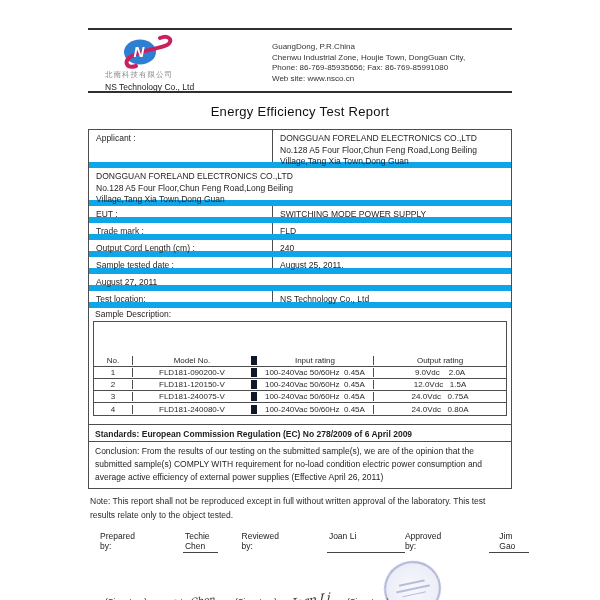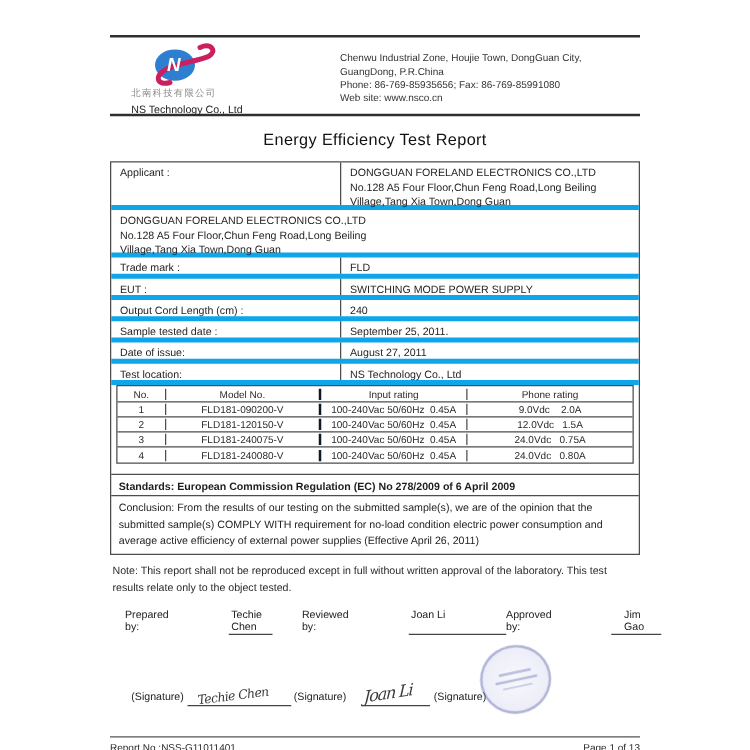--- a/index.html
+++ b/index.html
@@ -20,37 +20,37 @@
   .header-left { width:178px; padding-top:3px; }
   .logo-svg { display:block; margin-left:26px; }
   .company-cn { font-size:7.5px; color:#8a8a8a; margin:1px 0 0 17px; letter-spacing:1px; }
   .company-en { font-size:8.5px; color:#222; margin:2px 0 0 17px; }
   .header-right { width:240px; padding-top:12px; font-size:8px; line-height:10.5px; color:#333; }
 
   .title { text-align:center; font-size:13px; color:#111; letter-spacing:.3px; padding:11px 0 10px; }
 
   .outer-box { border:1px solid #4d4d4d; }
 
-  .info-row { display:flex; border-bottom:4px solid #0ea5e9; font-size:8.5px; }
+  .info-row { display:flex; border-bottom:6px solid #0ea5e9; font-size:8.5px; }
   .info-row .label { width:184px; border-right:1px solid #4d4d4d; padding:3px 0 0 7px; }
   .info-row .value { flex:1; padding:3px 0 0 7px; }
   .h-multi { height:38px; }
   .h-multi .value div { line-height:11.6px; }
   .h-single { height:17px; }
   .h-single .label, .h-single .value { line-height:11px; }
 
   .sample-desc { height:13px; font-size:8.5px; line-height:11px; padding:1px 0 0 6px; }
 
   .sub-table { margin:0 4px; border:1px solid #4d4d4d; font-size:8px; color:#2a2a2a; }
   .st-row { display:flex; border-bottom:1px solid #4d4d4d; height:12px; align-items:center; }
   .st-row:last-child { border-bottom:none; }
-  .st-head { height:13px; }
+  .st-head { height:13px;margin-top:32px; }
   .st-cell { text-align:center; white-space:pre; overflow:hidden; }
   .c-no    { width:9.5%;  border-right:1px solid #4d4d4d; }
-  .c-model { width:30%;   border-right:2px solid #0f172a; }
+  .c-model { width:30%;   border-right:6px solid #0f172a; }
   .c-input { width:28.5%; border-right:1px solid #4d4d4d; }
   .c-output{ width:32%; }
 
   .box-gap { height:8px; }
   .standards { border-top:1px solid #4d4d4d; border-bottom:1px solid #4d4d4d;
                font-weight:bold; font-size:8.5px; height:18px; padding:4px 0 0 6px; }
   .conclusion { font-weight:normal; font-size:8.5px; line-height:13px; padding:3px 8px 4px 6px; }
 
   .note { font-size:8.5px; line-height:13.5px; margin-top:6px; padding:0 2px; color:#2a2a2a; }
 
@@ -94,22 +94,22 @@
     <div class="header-left">
       <svg class="logo-svg" width="62" height="36" viewBox="0 0 62 36">
         <ellipse cx="26" cy="19" rx="16" ry="12.5" fill="#2e7fd2"></ellipse>
         <path d="M46 5 C55 1 60 8 53 12 C45 16 28 17 18 23 C9 28 12 36 22 33" stroke="#cb2060" stroke-width="4" fill="none" stroke-linecap="round"></path>
         <text x="25" y="24" font-size="15" fill="#ffffff" font-style="italic" font-weight="bold" text-anchor="middle" font-family="Liberation Sans, sans-serif">N</text>
       </svg>
       <div class="company-cn">北南科技有限公司</div>
       <div class="company-en">NS Technology Co., Ltd</div>
     </div>
     <div class="header-right">
+      <div>GuangDong, P.R.China</div>
       <div>Chenwu Industrial Zone, Houjie Town, DongGuan City,</div>
-      <div>GuangDong, P.R.China</div>
       <div>Phone: 86-769-85935656; Fax: 86-769-85991080</div>
       <div>Web site: www.nsco.cn</div>
     </div>
   </div>
 
   <div class="title">Energy Efficiency Test Report</div>
 
   <div class="outer-box">
 
     <div class="info-row h-multi">
@@ -123,56 +123,56 @@
 
     <div class="info-row h-multi">
       <div class="value">
         <div>DONGGUAN FORELAND ELECTRONICS CO.,LTD</div>
         <div>No.128 A5 Four Floor,Chun Feng Road,Long Beiling</div>
         <div>Village,Tang Xia Town,Dong Guan</div>
       </div>
     </div>
 
     <div class="info-row h-single">
+      <div class="label">EUT :</div>
+      <div class="value">SWITCHING MODE POWER SUPPLY</div>
+    </div>
+
+    <div class="info-row h-single">
       <div class="label">Trade mark :</div>
       <div class="value">FLD</div>
     </div>
 
     <div class="info-row h-single">
-      <div class="label">EUT :</div>
-      <div class="value">SWITCHING MODE POWER SUPPLY</div>
-    </div>
-
-    <div class="info-row h-single">
       <div class="label">Output Cord Length (cm) :</div>
       <div class="value">240</div>
     </div>
 
     <div class="info-row h-single">
       <div class="label">Sample tested date :</div>
-      <div class="value">September 25, 2011.</div>
-    </div>
-
-    <div class="info-row h-single">
-      <div class="label">Date of issue:</div>
+      <div class="value">August 25, 2011.</div>
+    </div>
+
+    <div class="info-row h-single">
       <div class="value">August 27, 2011</div>
     </div>
 
     <div class="info-row h-single">
       <div class="label">Test location:</div>
       <div class="value">NS Technology Co., Ltd</div>
     </div>
 
+    <div class="sample-desc">Sample Description:</div>
 
     <div class="sub-table">
       <div class="st-row st-head">
         <div class="st-cell c-no">No.</div>
         <div class="st-cell c-model">Model No.</div>
         <div class="st-cell c-input">Input rating</div>
-        <div class="st-cell c-output">Phone rating</div>
+        <div class="st-cell c-output">Output rating</div>
       </div>
       <div class="st-row">
         <div class="st-cell c-no">1</div>
         <div class="st-cell c-model">FLD181-090200-V</div>
         <div class="st-cell c-input">100-240Vac 50/60Hz  0.45A</div>
         <div class="st-cell c-output">9.0Vdc    2.0A</div>
       </div>
       <div class="st-row">
         <div class="st-cell c-no">2</div>
         <div class="st-cell c-model">FLD181-120150-V</div>

